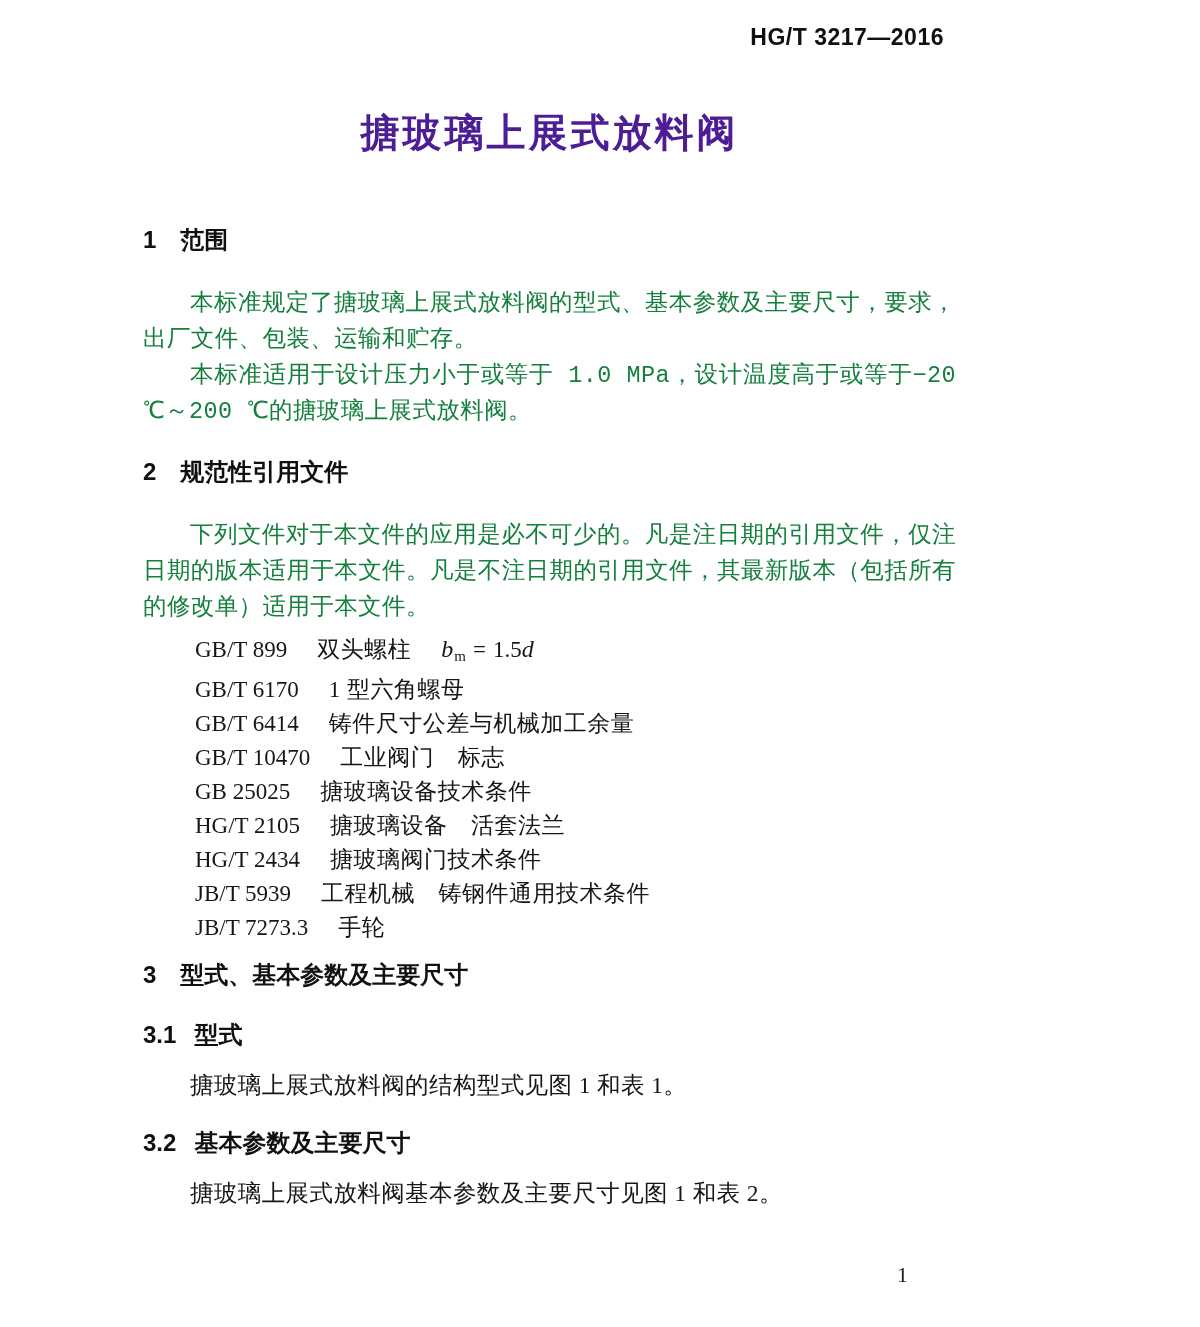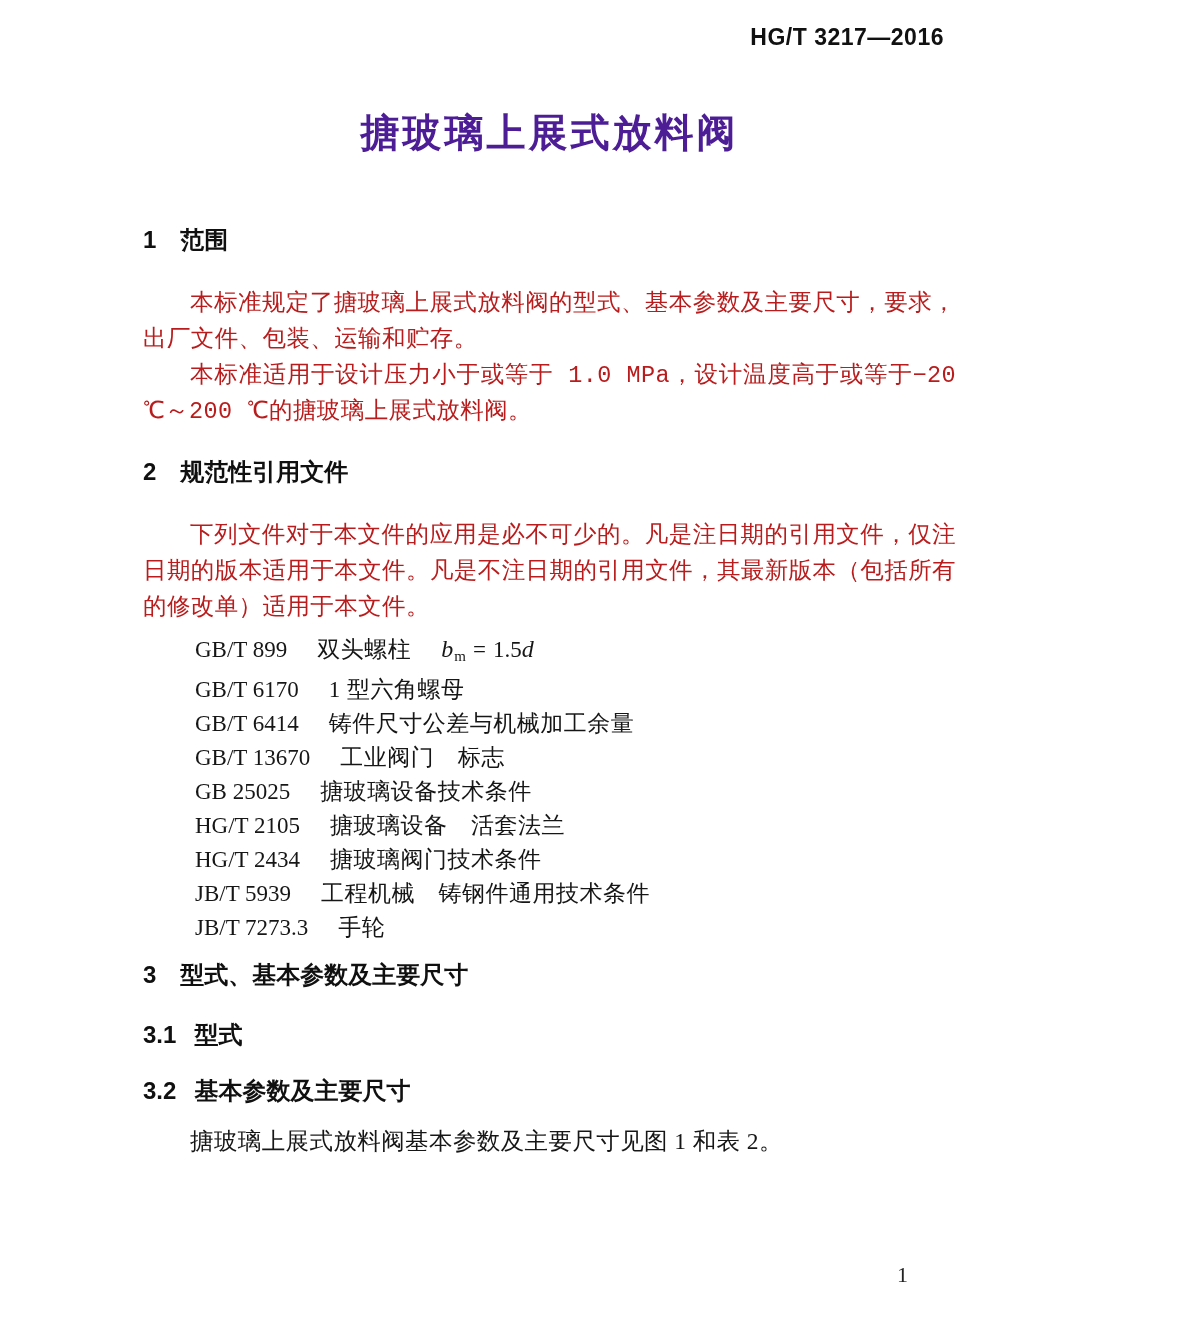--- a/index.html
+++ b/index.html
@@ -58,21 +58,21 @@
   .h-sub2 { margin-top: 24px; }
 
   
   .para {
     margin-top: 28px;
     font-size: 23.5px;
     line-height: 36px;
     text-align: justify;
     text-indent: 2em;
     letter-spacing: 0.4px;
-    color: #b91c1c;
+    color: #15803d;
   }
   .para + .para { margin-top: 2px; font-family: Liberation Mono, monospace; }
   .para-single {
     margin-top: 16px;
     font-size: 23.5px;
     line-height: 36px;
     text-indent: 2em;
     letter-spacing: 0.4px;
     color: #161616;
   }
@@ -138,21 +138,21 @@
     <li>
       <span class="ref-code">GB/T 899</span><span class="ref-name">双头螺柱</span><span class="formula"><i>b</i><sub>m</sub><span class="eq">=</span><span>1.5</span><i>d</i></span>
     </li>
     <li>
       <span class="ref-code">GB/T 6170</span><span class="ref-name">1 型六角螺母</span>
     </li>
     <li>
       <span class="ref-code">GB/T 6414</span><span class="ref-name">铸件尺寸公差与机械加工余量</span>
     </li>
     <li>
-      <span class="ref-code">GB/T 13670</span><span class="ref-name">工业阀门　标志</span>
+      <span class="ref-code">GB/T 10470</span><span class="ref-name">工业阀门　标志</span>
     </li>
     <li>
       <span class="ref-code">GB 25025</span><span class="ref-name">搪玻璃设备技术条件</span>
     </li>
     <li>
       <span class="ref-code">HG/T 2105</span><span class="ref-name">搪玻璃设备　活套法兰</span>
     </li>
     <li>
       <span class="ref-code">HG/T 2434</span><span class="ref-name">搪玻璃阀门技术条件</span>
     </li>
@@ -166,20 +166,21 @@
 
   <div class="sec-heading h-s3">
     <span class="sec-num">3</span>
     <span>型式、基本参数及主要尺寸</span>
   </div>
 
   <div class="sec-heading h-sub">
     <span class="sec-num">3.1</span>
     <span>型式</span>
   </div>
+  <p class="para-single">搪玻璃上展式放料阀的结构型式见图 1 和表 1。</p>
 
   <div class="sec-heading h-sub h-sub2">
     <span class="sec-num">3.2</span>
     <span>基本参数及主要尺寸</span>
   </div>
   <p class="para-single">搪玻璃上展式放料阀基本参数及主要尺寸见图 1 和表 2。</p>
 
   <div class="page-number">1</div>
 
 </div>

